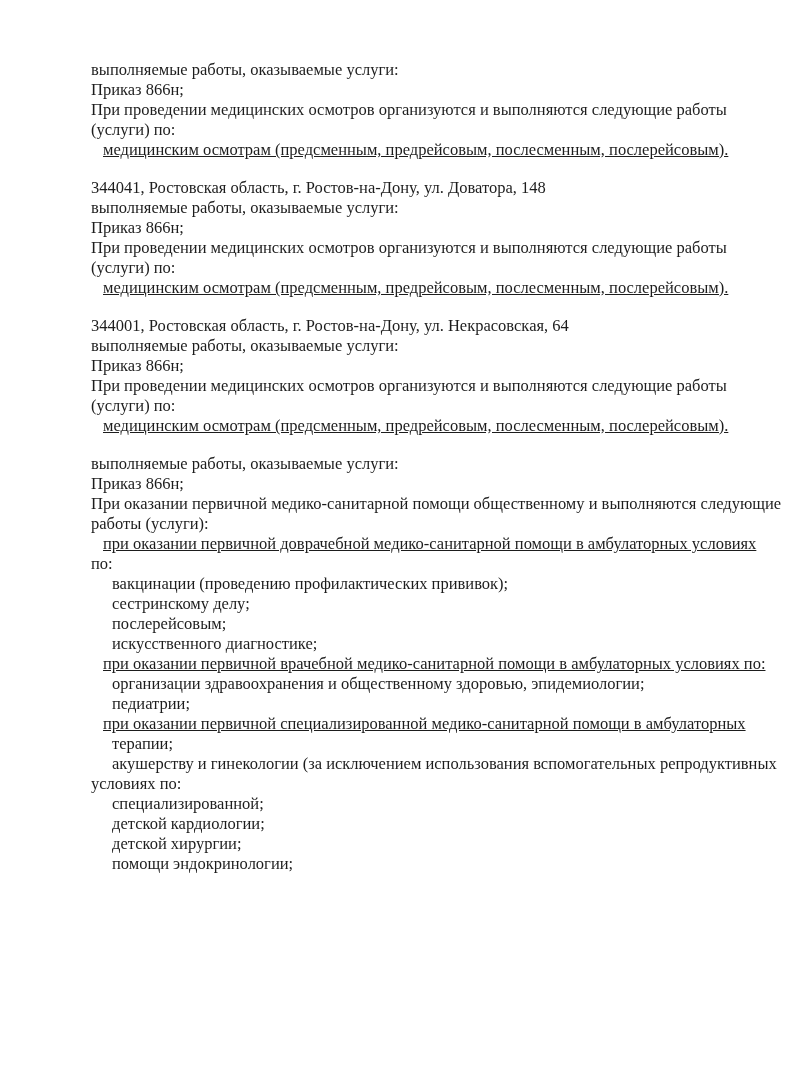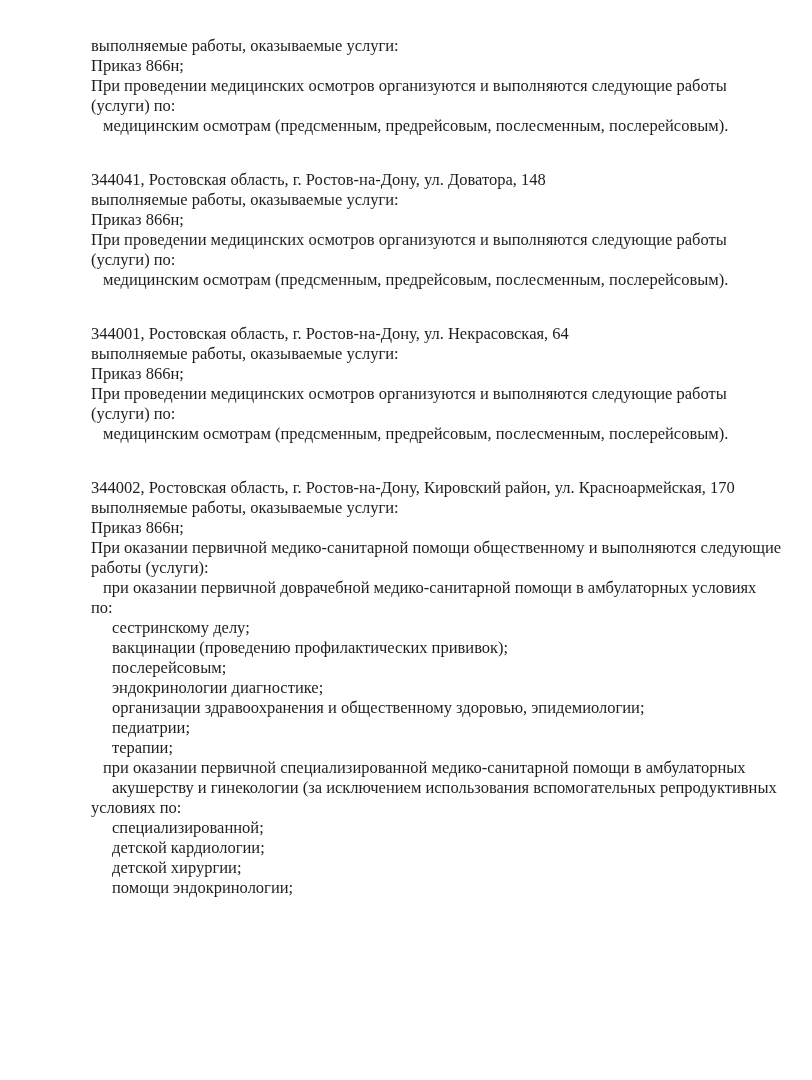--- a/index.html
+++ b/index.html
@@ -13,31 +13,31 @@
     height: 1080px;
     font-family: "Liberation Serif", "DejaVu Serif", serif;
     font-size: 16.5px;
     line-height: 20px;
     color: #1d1d1d;
   }
   .page {
     box-sizing: border-box;
     width: 812px;
     height: 1080px;
-    padding: 36px 20px 0 91px;
+    padding: 60px 20px 0 91px;
     background: #ffffff;
   }
   .section + .section {
-    margin-top: 34px;
+    margin-top: 18px;
   }
   .line {
     white-space: nowrap;
   }
   .ind-0 { padding-left: 0; }
-  .ind-1 { padding-left: 12px; }
+  .ind-1 { padding-left: 12px; text-decoration: underline; }
   .ind-2 { padding-left: 21px; }
 </style>
 </head>
 <body>
 
 <div class="page">
   <div>
       <div class="section">
         <div class="line ind-0">выполняемые работы, оказываемые услуги:</div>
         <div class="line ind-0">Приказ 866н;</div>
@@ -55,35 +55,35 @@
       </div>
       <div class="section">
         <div class="line ind-0">344001, Ростовская область, г. Ростов-на-Дону, ул. Некрасовская, 64</div>
         <div class="line ind-0">выполняемые работы, оказываемые услуги:</div>
         <div class="line ind-0">Приказ 866н;</div>
         <div class="line ind-0">При проведении медицинских осмотров организуются и выполняются следующие работы</div>
         <div class="line ind-0">(услуги) по:</div>
         <div class="line ind-1">медицинским осмотрам (предсменным, предрейсовым, послесменным, послерейсовым).</div>
       </div>
       <div class="section">
-        <div class="line ind-0">344002, Ростовская область, г. Ростов-на-Дону, Кировский район, ул. Красноармейская, 170</div>
         <div class="line ind-0">выполняемые работы, оказываемые услуги:</div>
         <div class="line ind-0">Приказ 866н;</div>
         <div class="line ind-0">При оказании первичной медико-санитарной помощи общественному и выполняются следующие</div>
         <div class="line ind-0">работы (услуги):</div>
         <div class="line ind-1">при оказании первичной доврачебной медико-санитарной помощи в амбулаторных условиях</div>
         <div class="line ind-0">по:</div>
+        <div class="line ind-2">вакцинации (проведению профилактических прививок);</div>
         <div class="line ind-2">сестринскому делу;</div>
-        <div class="line ind-2">вакцинации (проведению профилактических прививок);</div>
         <div class="line ind-2">послерейсовым;</div>
-        <div class="line ind-2">эндокринологии диагностике;</div>
+        <div class="line ind-2">искусственного диагностике;</div>
+        <div class="line ind-1">при оказании первичной врачебной медико-санитарной помощи в амбулаторных условиях по:</div>
         <div class="line ind-2">организации здравоохранения и общественному здоровью, эпидемиологии;</div>
         <div class="line ind-2">педиатрии;</div>
+        <div class="line ind-1">при оказании первичной специализированной медико-санитарной помощи в амбулаторных</div>
         <div class="line ind-2">терапии;</div>
-        <div class="line ind-1">при оказании первичной специализированной медико-санитарной помощи в амбулаторных</div>
         <div class="line ind-2">акушерству и гинекологии (за исключением использования вспомогательных репродуктивных</div>
         <div class="line ind-0">условиях по:</div>
         <div class="line ind-2">специализированной;</div>
         <div class="line ind-2">детской кардиологии;</div>
         <div class="line ind-2">детской хирургии;</div>
         <div class="line ind-2">помощи эндокринологии;</div>
       </div>
     </div>
 </div>
 

